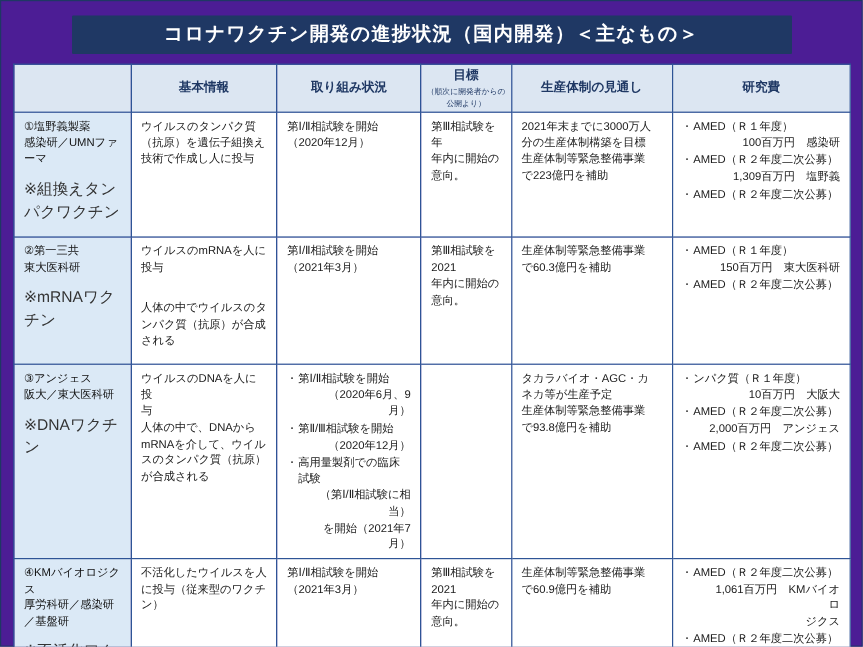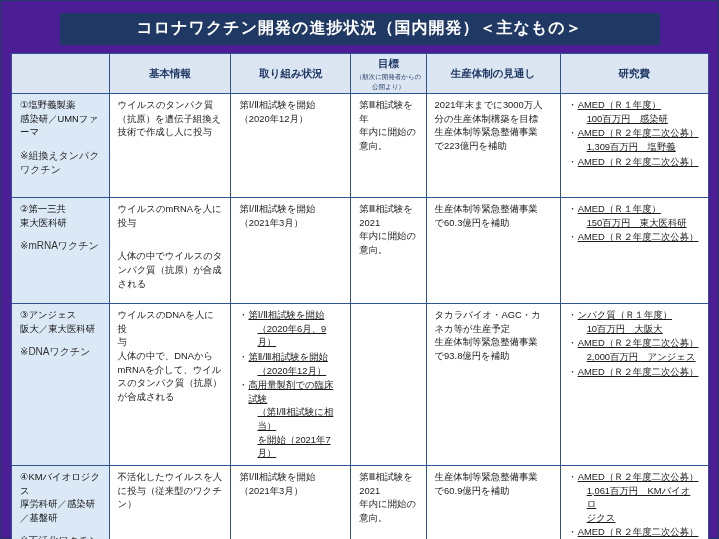--- a/index.html
+++ b/index.html
@@ -63,41 +63,40 @@
   td.c-name{
     background:#dbe9f6;
     font-size:10px;
     line-height:1.5;
     color:#111;
   }
   td.c-name .nm{font-weight:normal;}
   td.c-name .vtype{
     display:block;
     margin-top:10px;
-    font-size:10px;
+    font-size:13px;
     color:#333;
   }
   td.c-plain{background:#ffffff;}
   .ln{display:block;}
   ul.bul{
     margin:0;padding:0;list-style:none;
   }
   ul.bul>li{
     position:relative;
     padding-left:9px;
     margin-bottom:1px;
-    text-decoration:underline;
   }
   ul.bul>li:before{
     content:"・";
     position:absolute;
     left:-1px;top:0;
     font-size:9.4px;
   }
-  ul.bul>li .sub{display:block;padding-left:9px;}
+  ul.bul>li .sub{display:block;padding-left:9px;text-align:right;}
   .rowh1{height:104px;}
   .rowh2{height:106px;}
   .rowh3{height:124px;}
   .rowh4{height:96px;}
   .col1{width:96px;}
   .col2{width:120px;}
   .col3{width:118px;}
   .col4{width:74px;}
   .col5{width:132px;}
   .col6{width:146px;}

